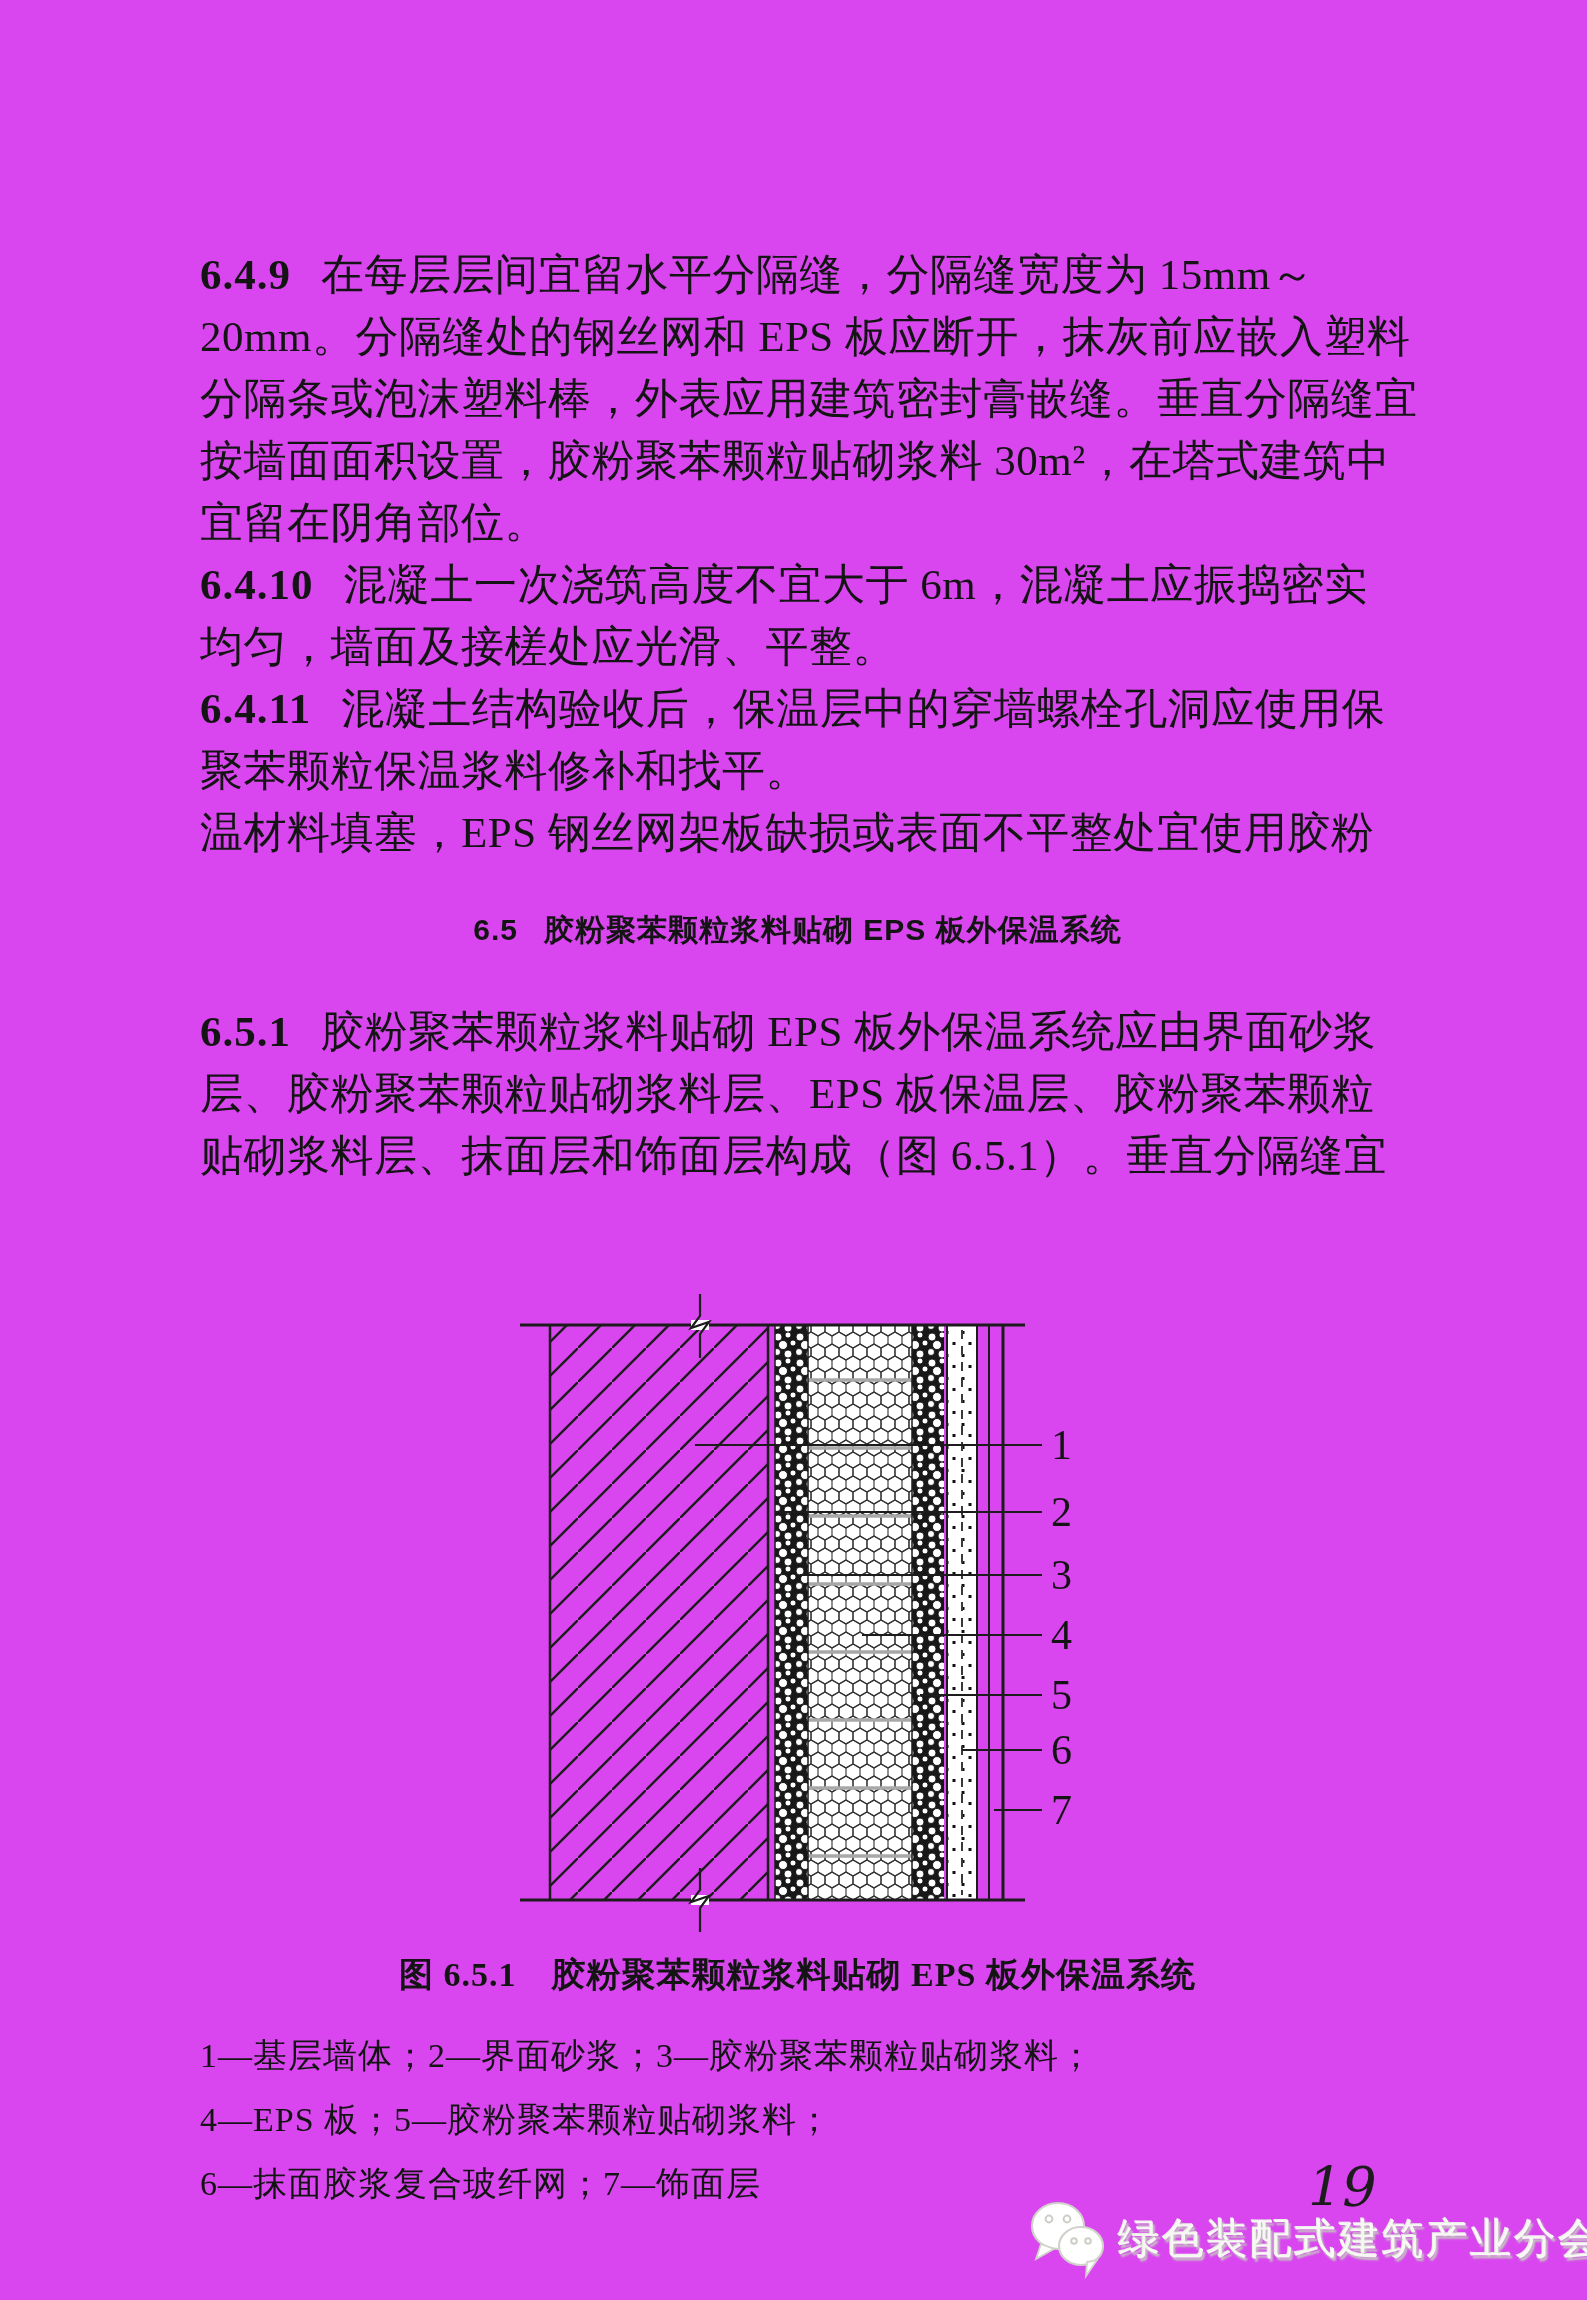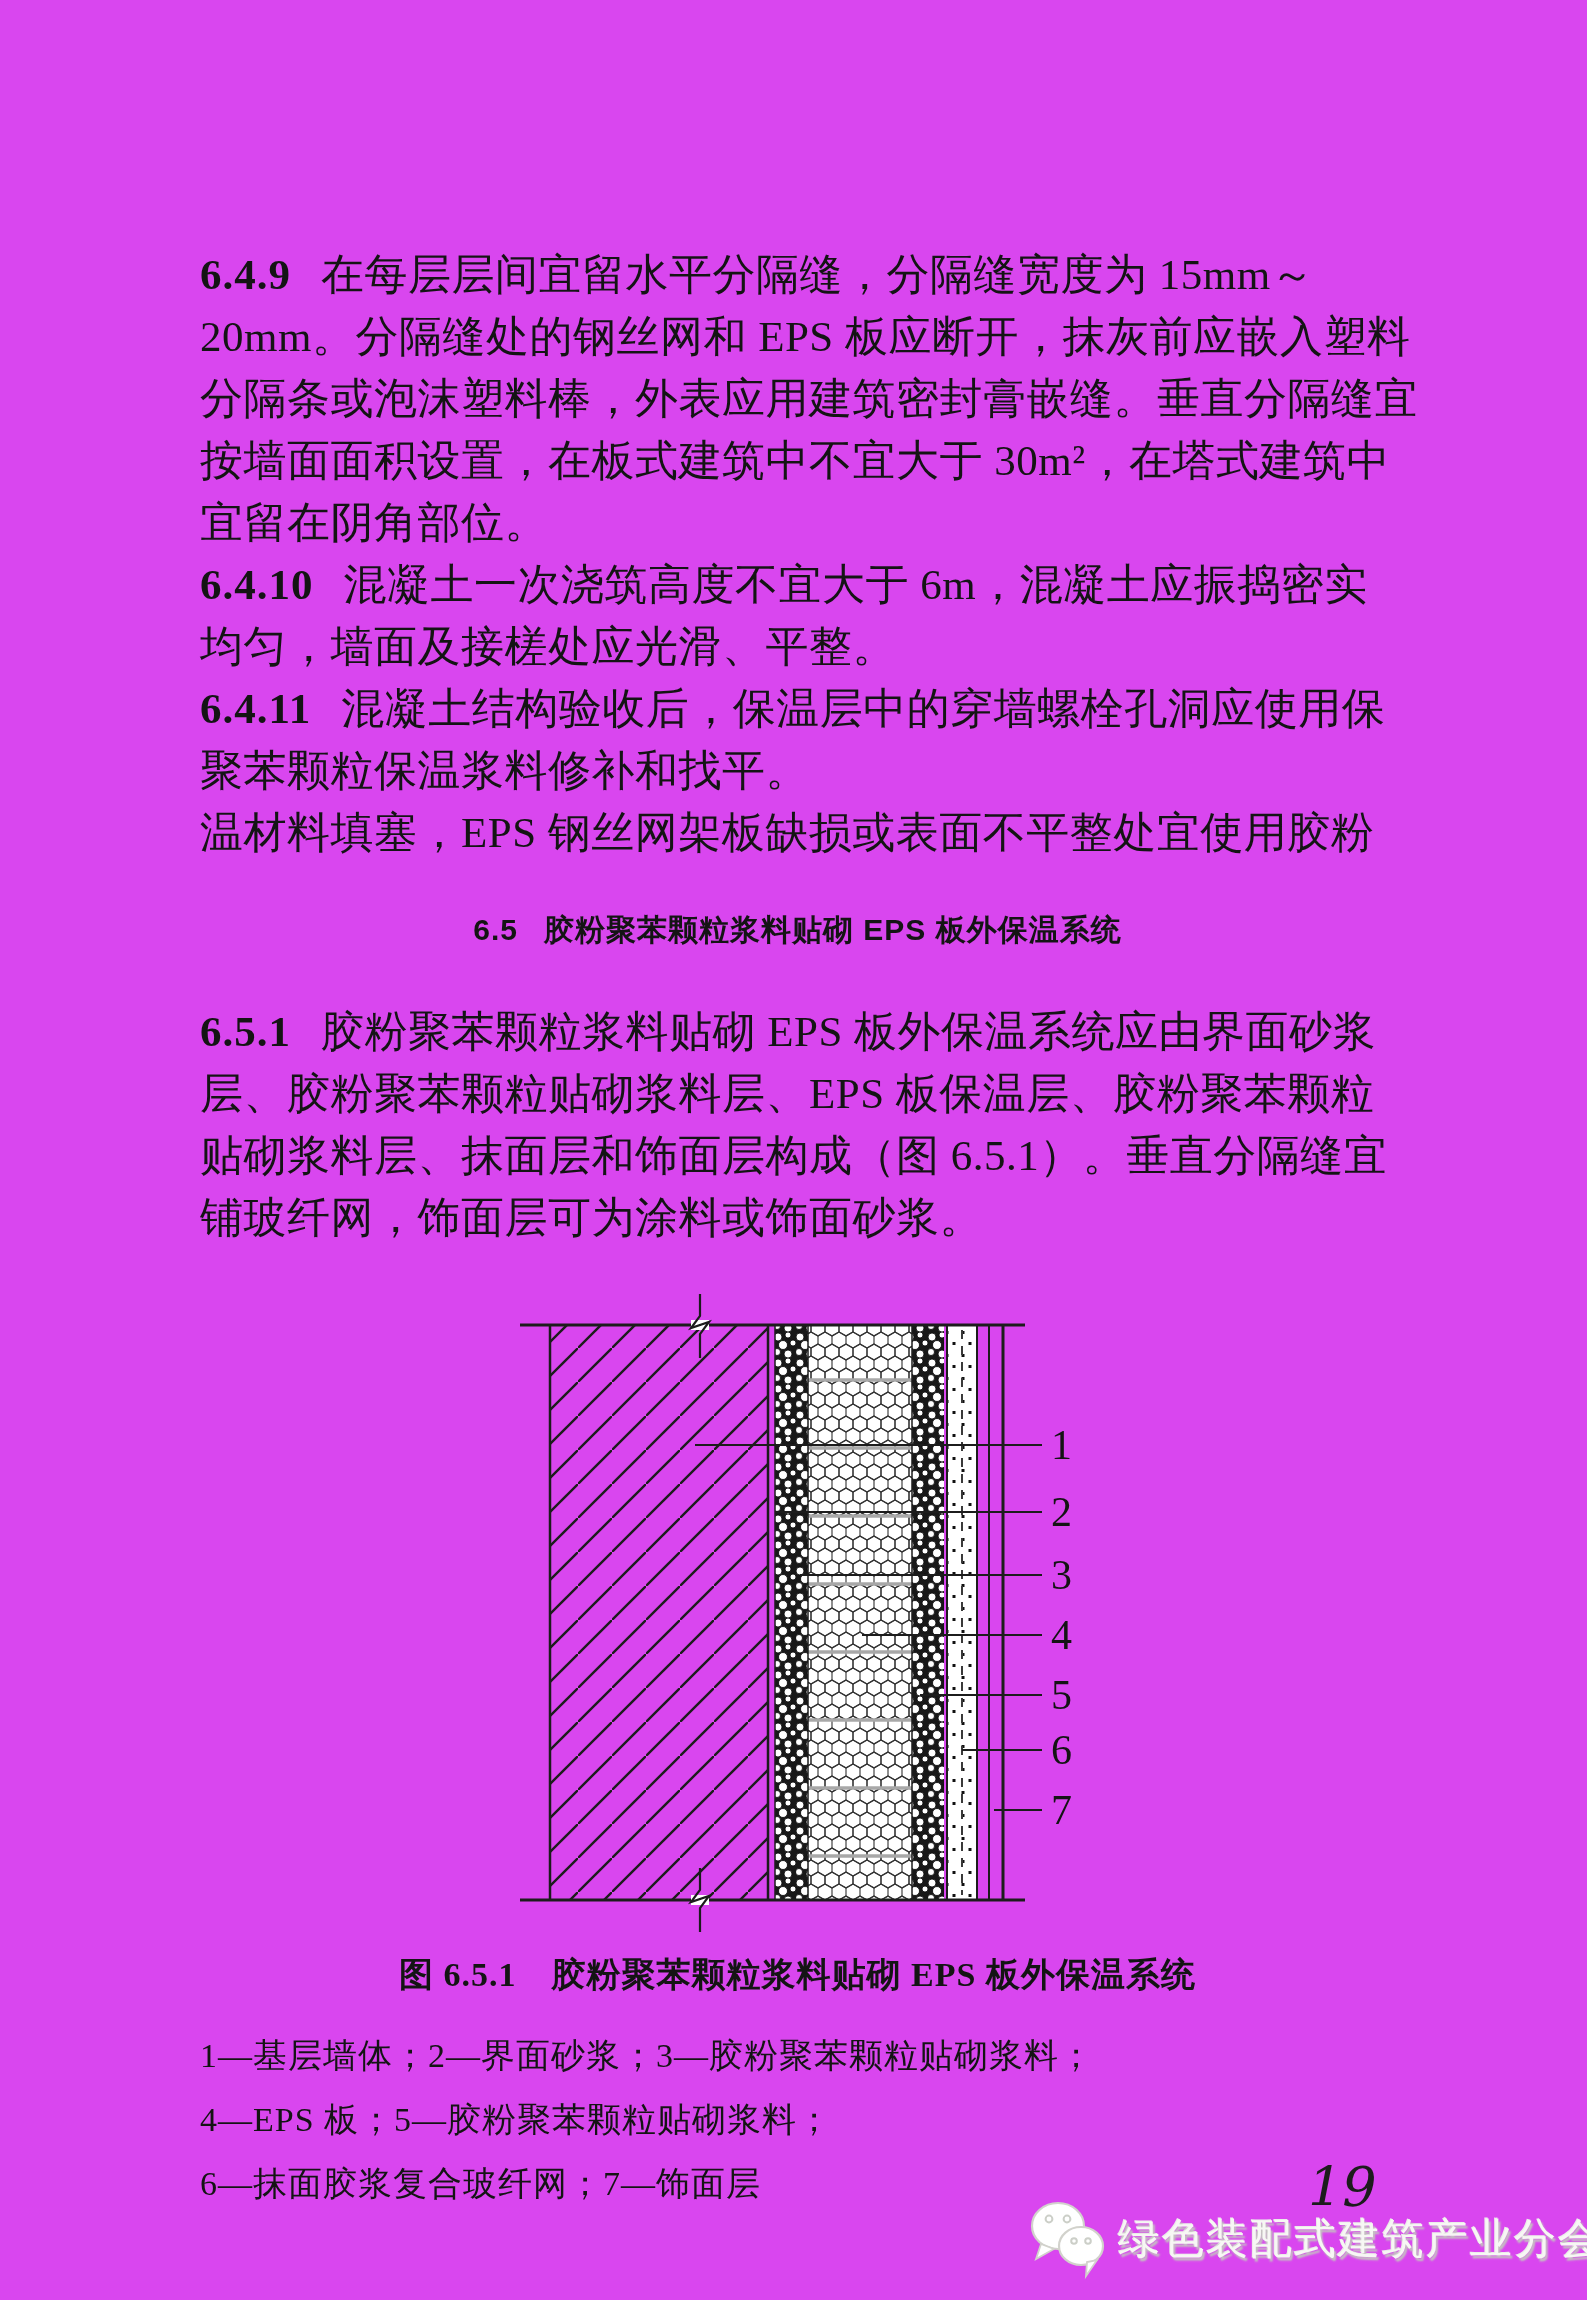--- a/index.html
+++ b/index.html
@@ -37,21 +37,21 @@
 <body>
 
 <div class="page">
 
   <div class="content">
 
     <div class="para">
       <div class="pline"><b class="num">6.4.9</b><span>在每层层间宜留水平分隔缝，分隔缝宽度为 15mm～</span></div>
       <div class="pline">20mm。分隔缝处的钢丝网和 EPS 板应断开，抹灰前应嵌入塑料</div>
       <div class="pline">分隔条或泡沫塑料棒，外表应用建筑密封膏嵌缝。垂直分隔缝宜</div>
-      <div class="pline">按墙面面积设置，在板式建筑中不宜大于 30m²，在塔式建筑中</div>
+      <div class="pline">按墙面面积设置，胶粉聚苯颗粒贴砌浆料 30m²，在塔式建筑中</div>
       <div class="pline">宜留在阴角部位。</div>
     </div>
 
     <div class="para">
       <div class="pline"><b class="num">6.4.10</b><span>混凝土一次浇筑高度不宜大于 6m，混凝土应振捣密实</span></div>
       <div class="pline">均匀，墙面及接槎处应光滑、平整。</div>
     </div>
 
     <div class="para">
       <div class="pline"><b class="num">6.4.11</b><span>混凝土结构验收后，保温层中的穿墙螺栓孔洞应使用保</span></div>
@@ -60,21 +60,20 @@
     </div>
 
     <div class="heading">
       <span class="hnum">6.5</span><span>胶粉聚苯颗粒浆料贴砌 EPS 板外保温系统</span>
     </div>
 
     <div class="para">
       <div class="pline"><b class="num">6.5.1</b><span>胶粉聚苯颗粒浆料贴砌 EPS 板外保温系统应由界面砂浆</span></div>
       <div class="pline">层、胶粉聚苯颗粒贴砌浆料层、EPS 板保温层、胶粉聚苯颗粒</div>
       <div class="pline">贴砌浆料层、抹面层和饰面层构成（图 6.5.1）。垂直分隔缝宜</div>
-      <div class="pline">铺玻纤网，饰面层可为涂料或饰面砂浆。</div>
     </div>
 
   </div>
 
   <svg class="diagram" width="580" height="665" viewBox="0 0 580 665">
     <defs>
       <pattern id="hatch" width="34" height="34" patternUnits="userSpaceOnUse">
         <line x1="0" y1="34" x2="34" y2="0" stroke="#1c1c1c" stroke-width="2.4"></line>
       </pattern>
       <pattern id="speckle" width="22" height="26" patternUnits="userSpaceOnUse">

